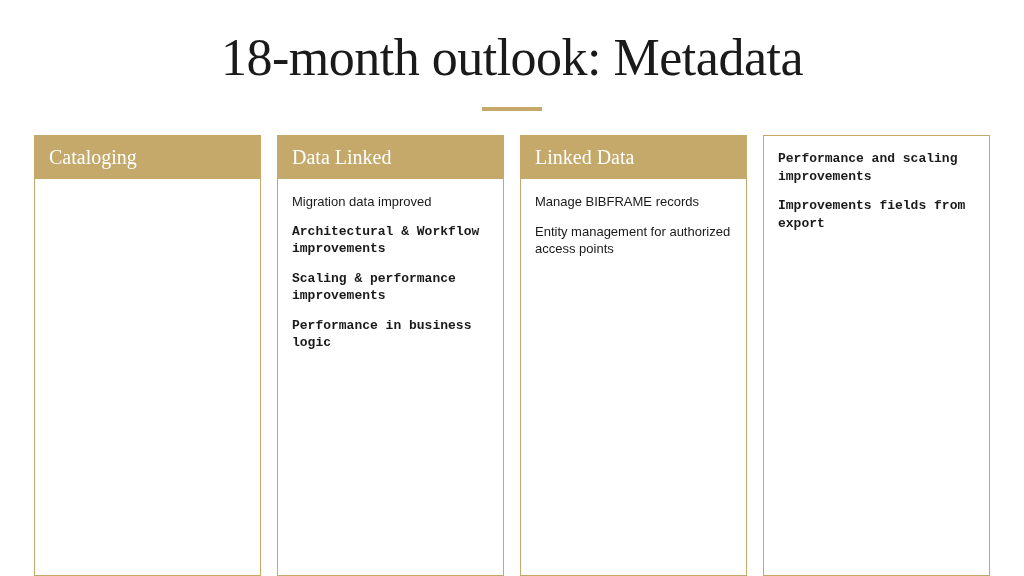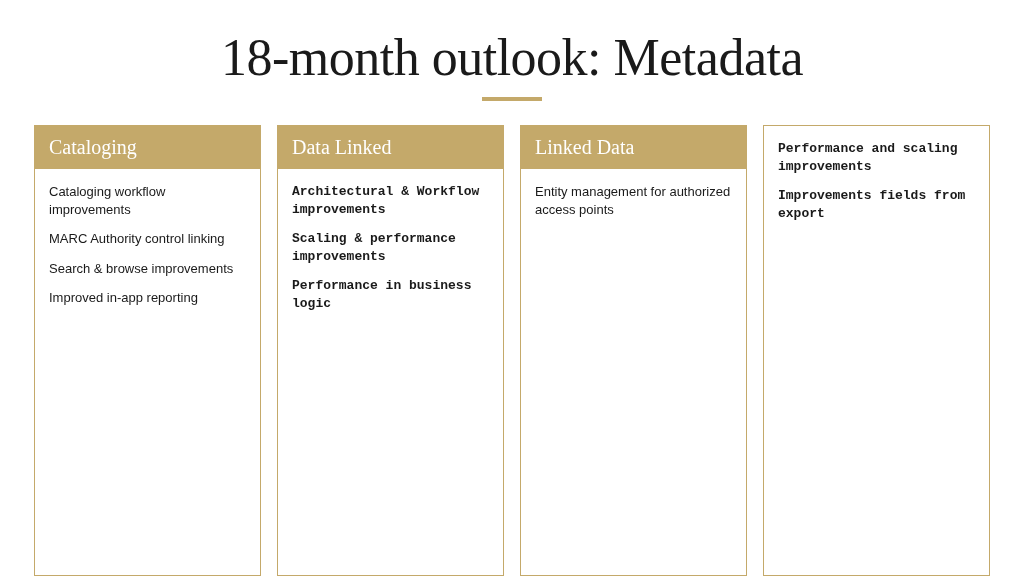--- a/index.html
+++ b/index.html
@@ -18,21 +18,21 @@
       flex-direction: column;
       align-items: center;
     }
 
     .page-title {
       font-size: 52px;
       font-weight: 400;
       color: #1a1a1a;
       text-align: center;
       margin-top: 28px;
-      margin-bottom: 10px;
+      margin-bottom: 20px;
       font-family: 'Georgia', serif;
       letter-spacing: -0.5px;
     }
 
     .divider {
       width: 60px;
       height: 4px;
       background: #c4a96a;
       margin: 0 auto 24px auto;
     }
@@ -90,38 +90,34 @@
   </style>
 </head>
 <body>
 
 <h1 class="page-title">18-month outlook: Metadata</h1>
 <div class="divider"></div>
 
 <div class="columns-container">
 <div class="column">
       <div class="column-header">Cataloging</div>
-      <div class="column-body">
-        <div class="column-item normal">Cataloging workflow improvements</div>
-        <div class="column-item normal">MARC Authority control linking</div>
-        <div class="column-item normal">Search &amp; browse improvements</div>
-        <div class="column-item normal">Improved in-app reporting</div>
-      </div>
     </div>
     <div class="column">
       <div class="column-header">Data Linked</div>
       <div class="column-body">
+        <div class="column-item normal">Migration data improved</div>
         <div class="column-item bold">Architectural &amp; Workflow improvements</div>
         <div class="column-item bold">Scaling &amp; performance improvements</div>
         <div class="column-item bold">Performance in business logic</div>
       </div>
     </div>
     <div class="column">
       <div class="column-header">Linked Data</div>
       <div class="column-body">
+        <div class="column-item normal">Manage BIBFRAME records</div>
         <div class="column-item normal">Entity management for authorized access points</div>
       </div>
     </div>
     <div class="column">
       <div class="column-body">
         <div class="column-item bold">Performance and scaling improvements</div>
         <div class="column-item bold">Improvements fields from export</div>
       </div>
     </div>
   </div>

